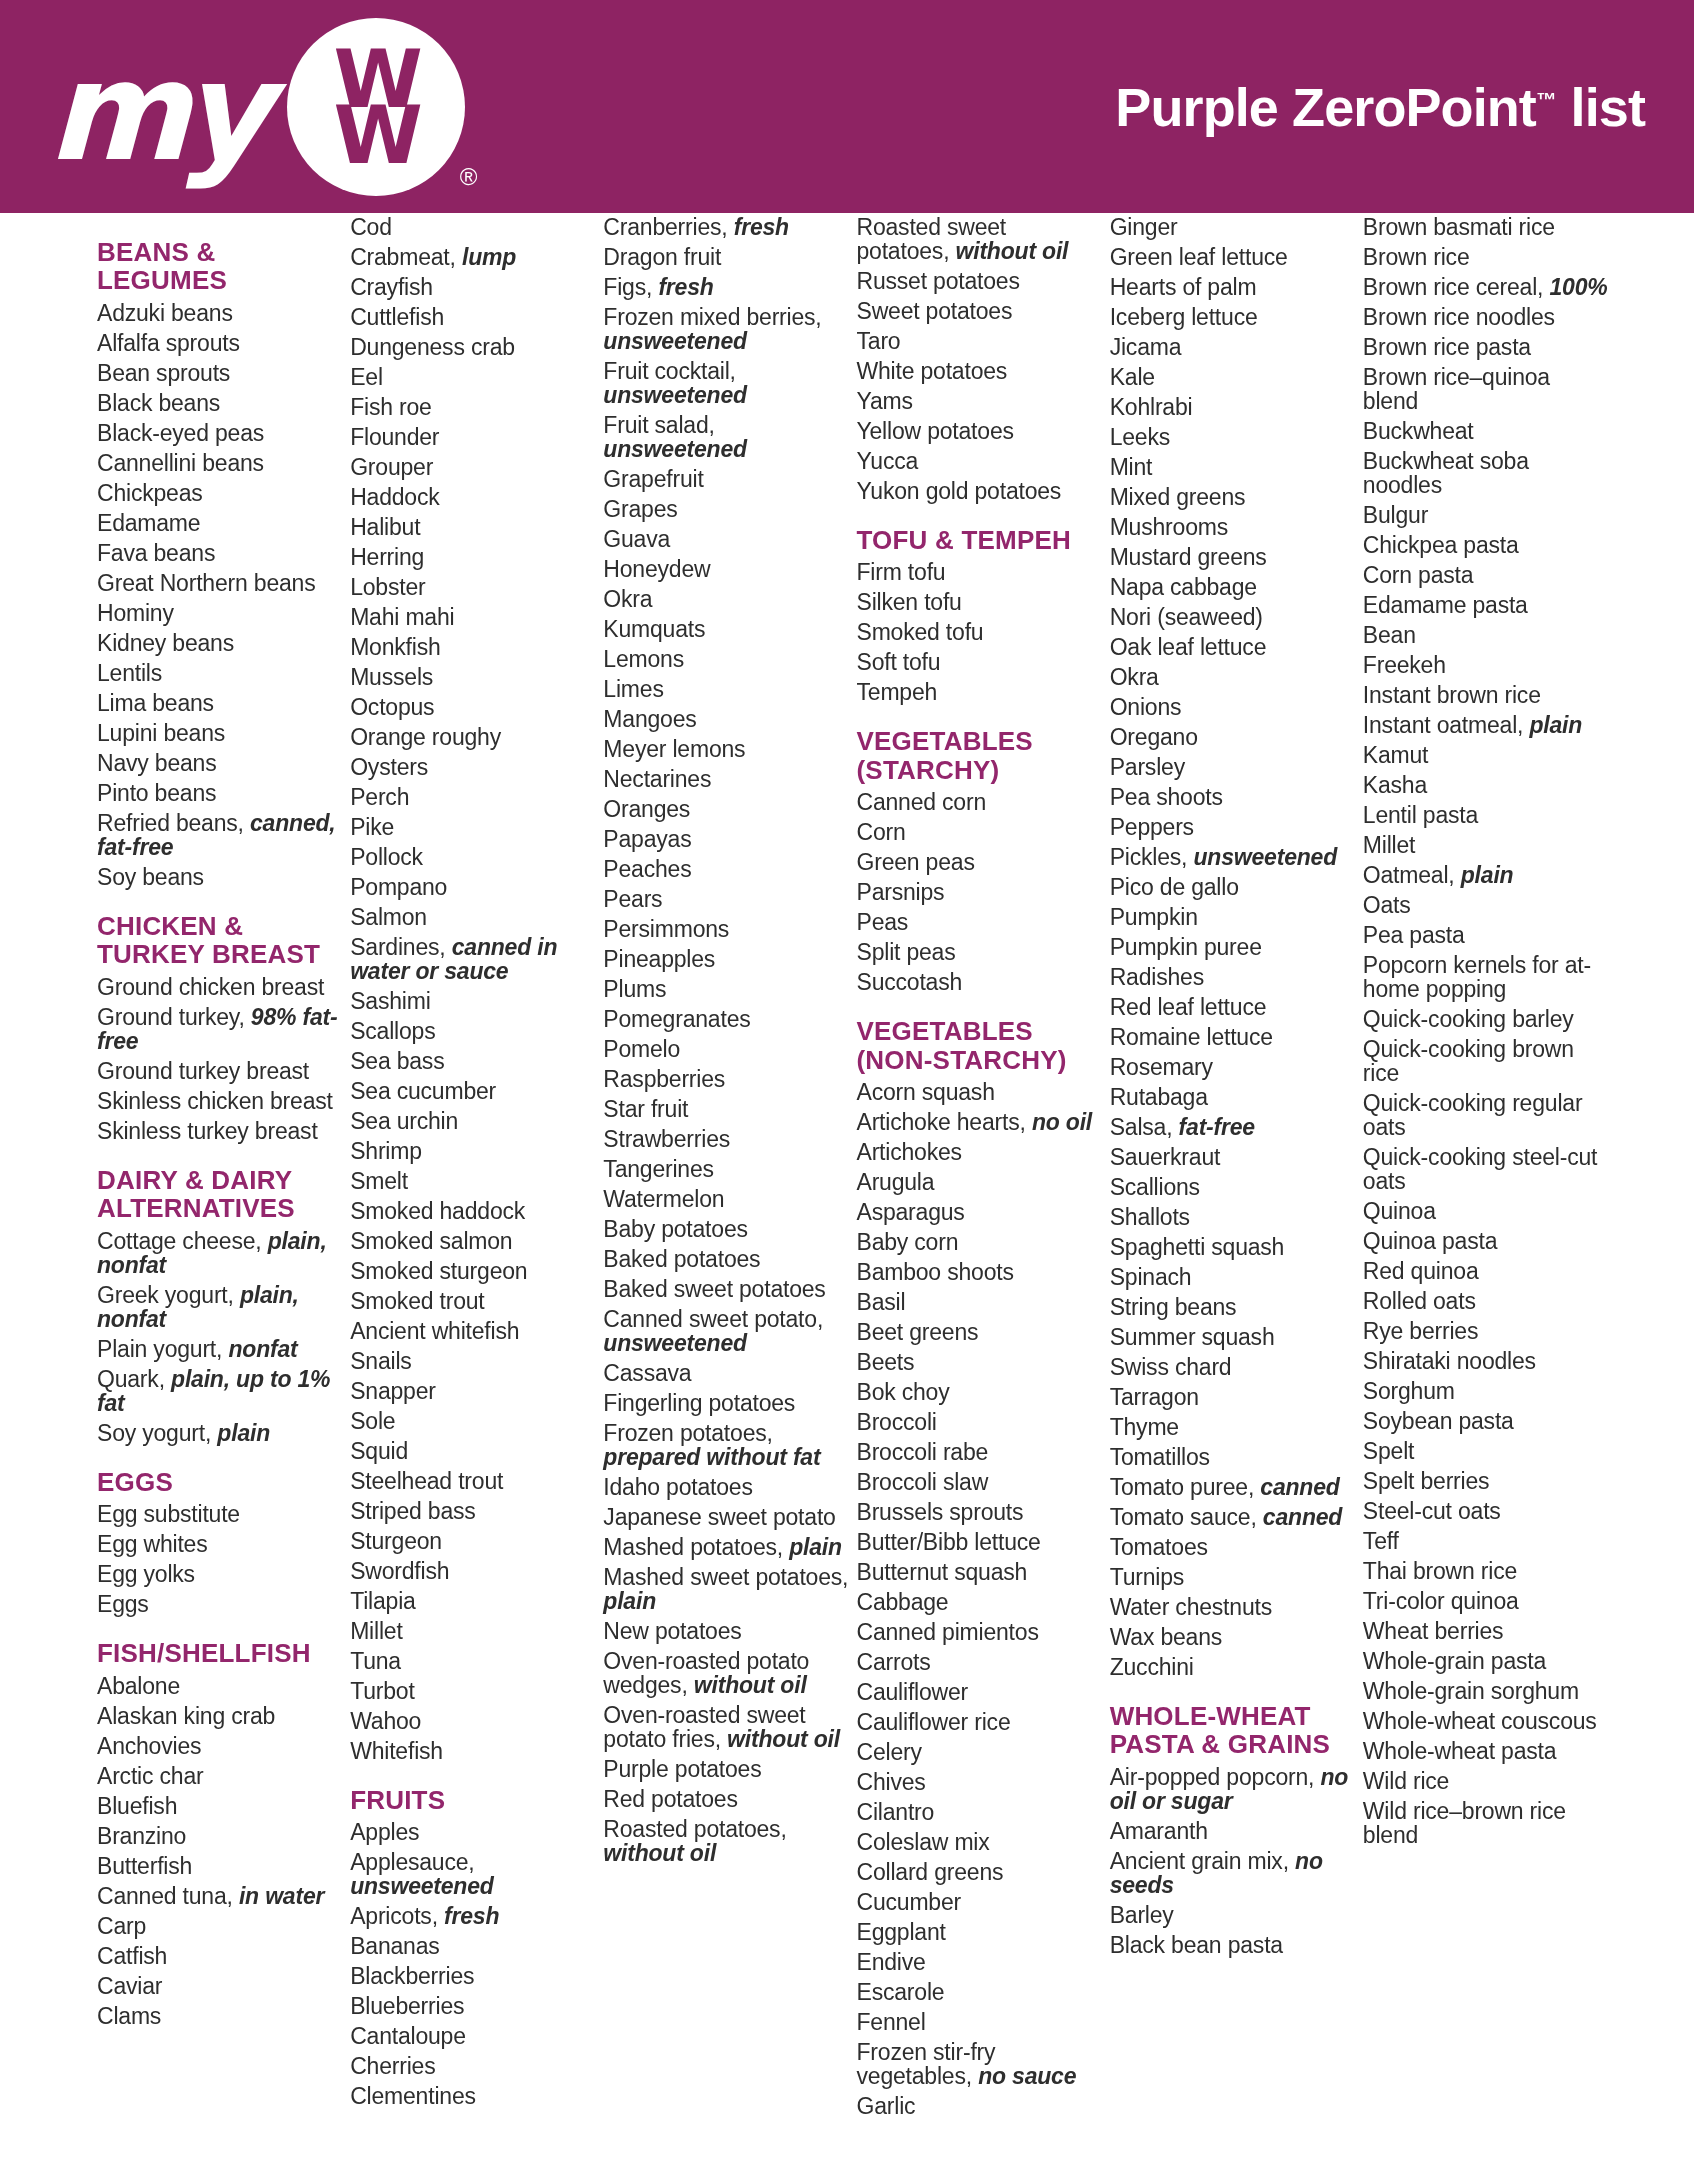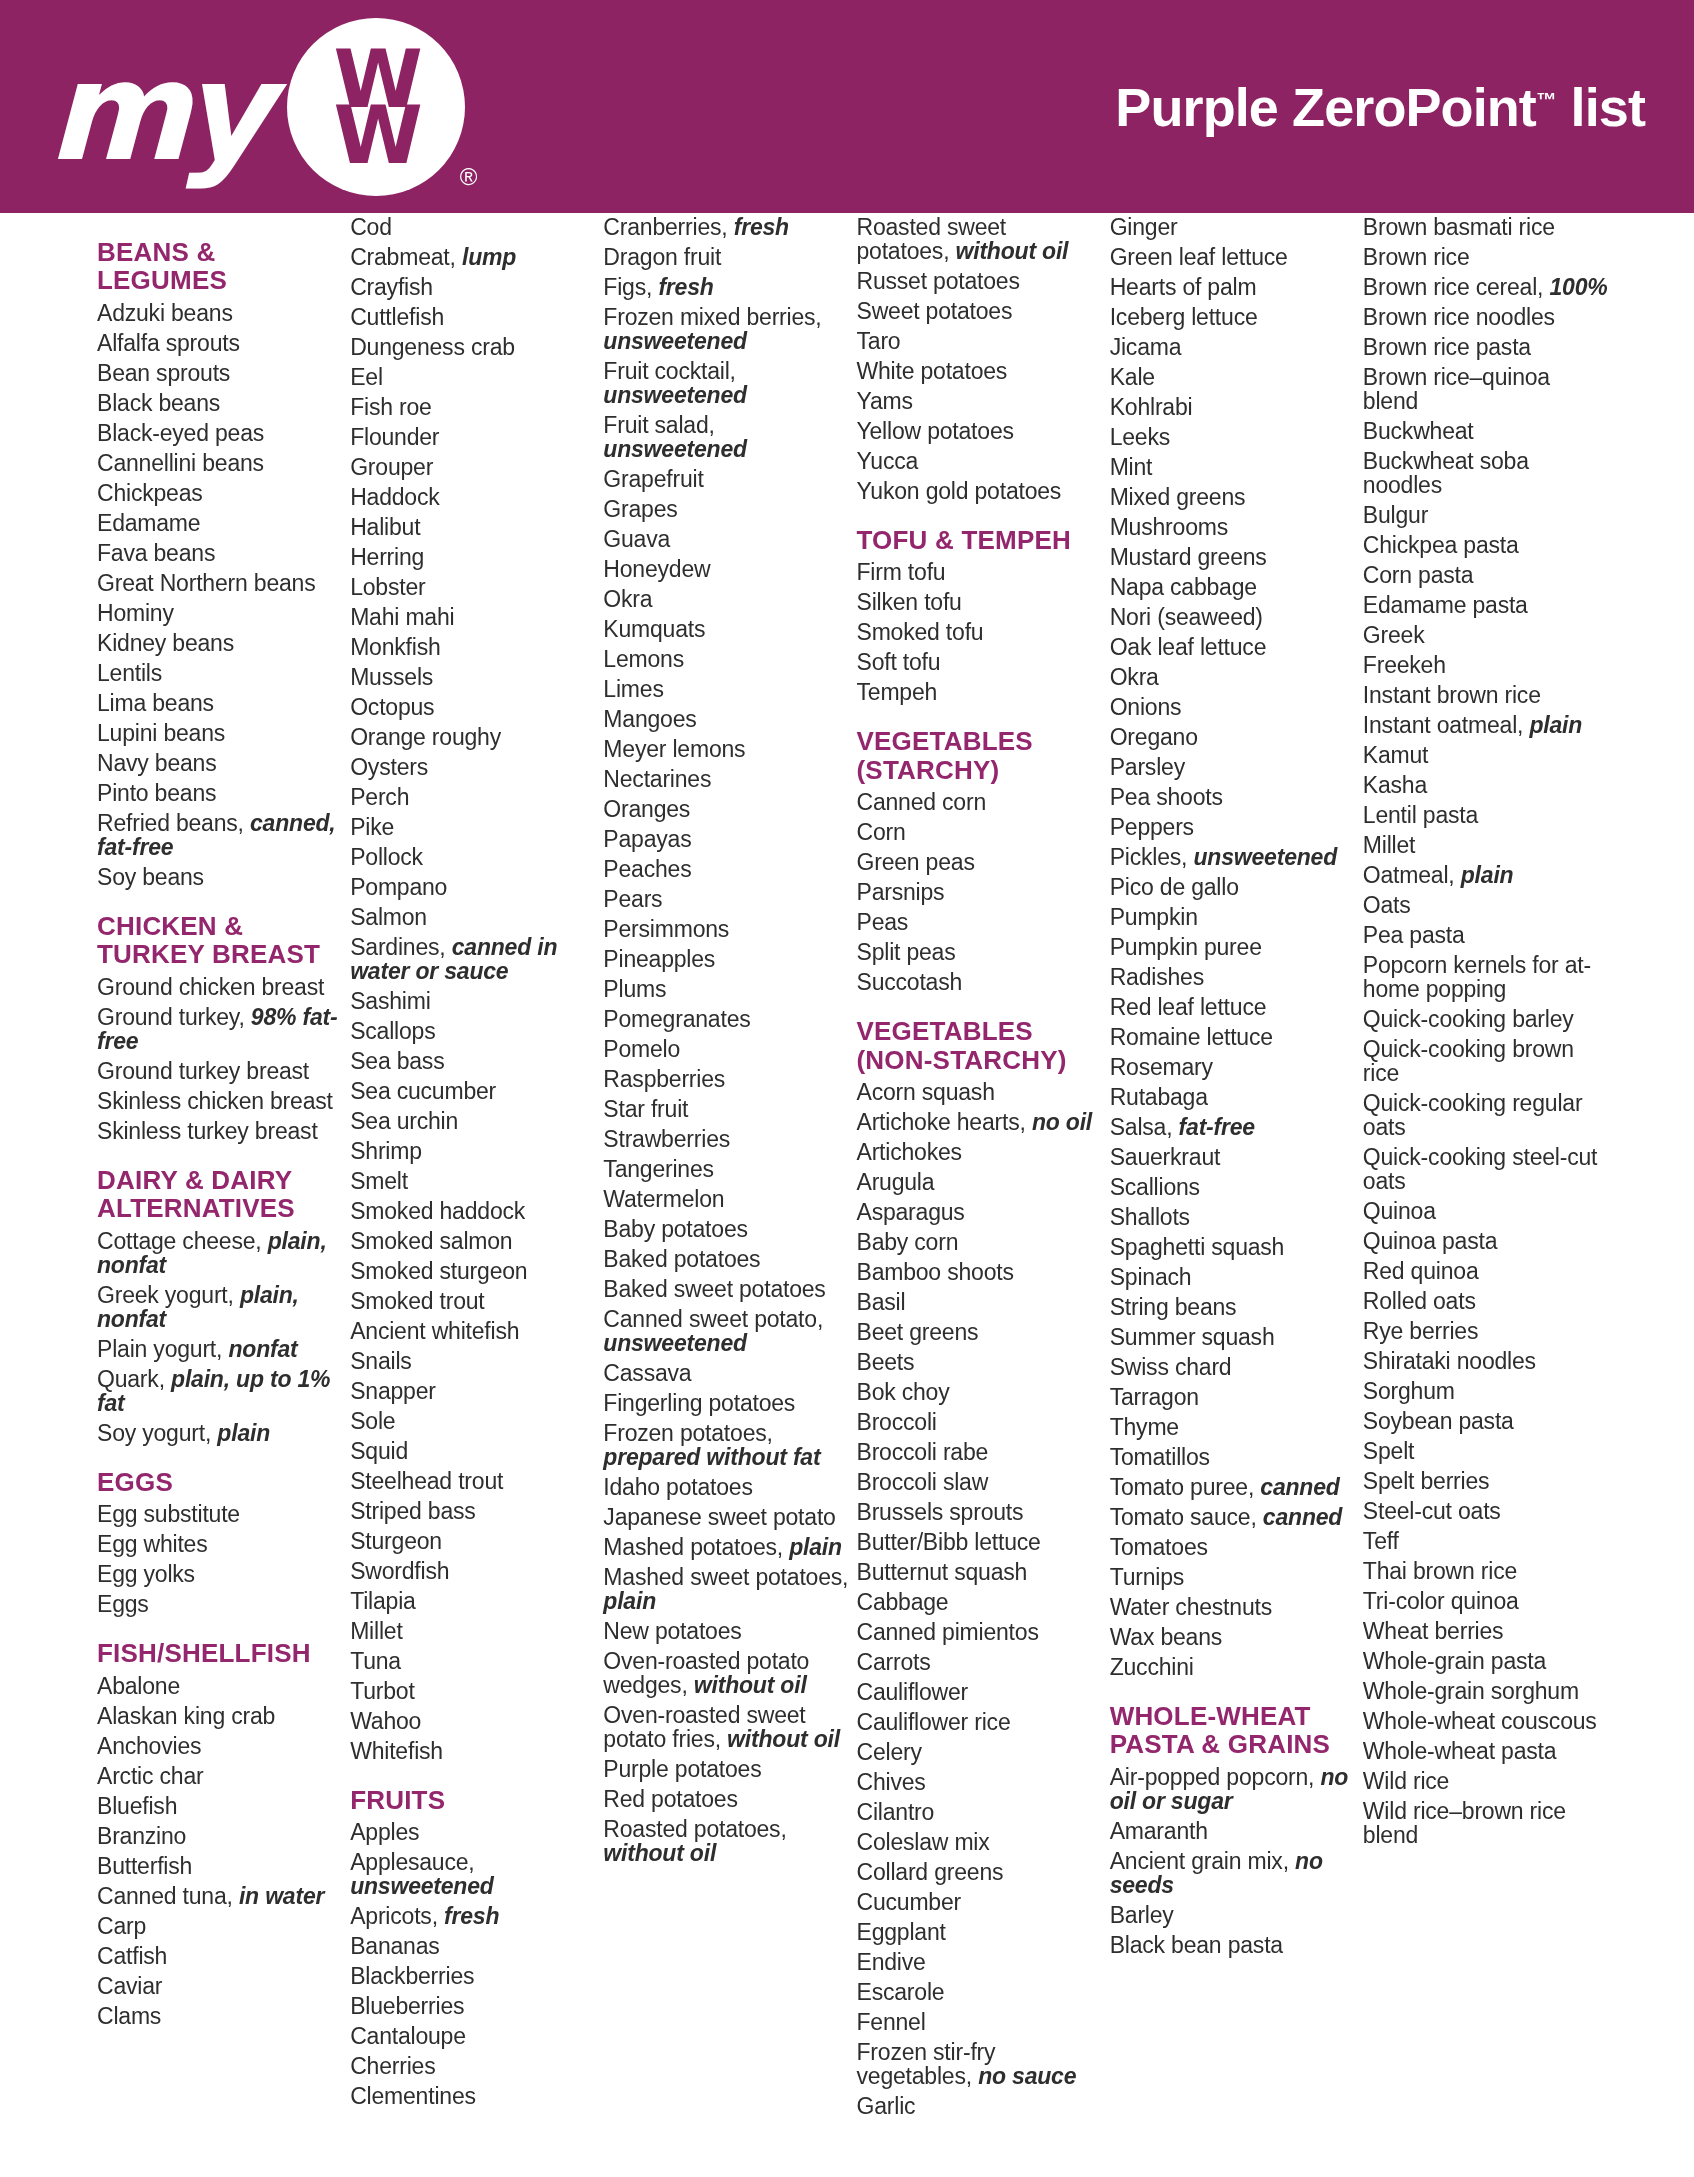--- a/index.html
+++ b/index.html
@@ -374,21 +374,21 @@
         <p class="food-item"><span>Brown rice cereal,</span> <em class="note">100%</em></p>
         <p class="food-item"><span>Brown rice noodles</span></p>
         <p class="food-item"><span>Brown rice pasta</span></p>
         <p class="food-item"><span>Brown rice–quinoa blend</span></p>
         <p class="food-item"><span>Buckwheat</span></p>
         <p class="food-item"><span>Buckwheat soba noodles</span></p>
         <p class="food-item"><span>Bulgur</span></p>
         <p class="food-item"><span>Chickpea pasta</span></p>
         <p class="food-item"><span>Corn pasta</span></p>
         <p class="food-item"><span>Edamame pasta</span></p>
-        <p class="food-item"><span>Greek</span></p>
+        <p class="food-item"><span>Bean</span></p>
         <p class="food-item"><span>Freekeh</span></p>
         <p class="food-item"><span>Instant brown rice</span></p>
         <p class="food-item"><span>Instant oatmeal,</span> <em class="note">plain</em></p>
         <p class="food-item"><span>Kamut</span></p>
         <p class="food-item"><span>Kasha</span></p>
         <p class="food-item"><span>Lentil pasta</span></p>
         <p class="food-item"><span>Millet</span></p>
         <p class="food-item"><span>Oatmeal,</span> <em class="note">plain</em></p>
         <p class="food-item"><span>Oats</span></p>
         <p class="food-item"><span>Pea pasta</span></p>

